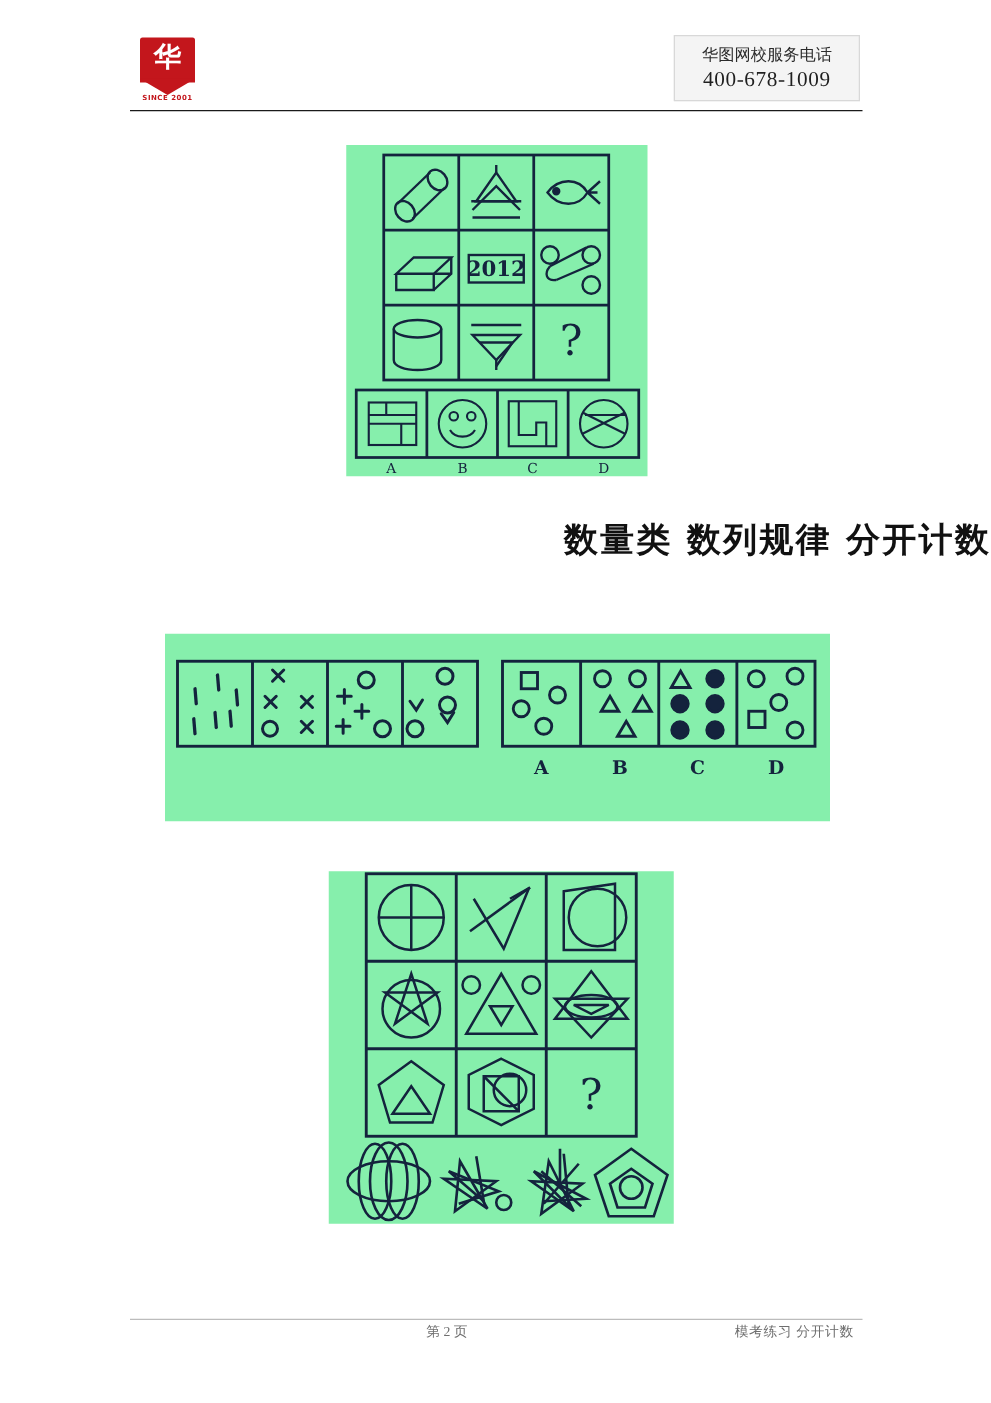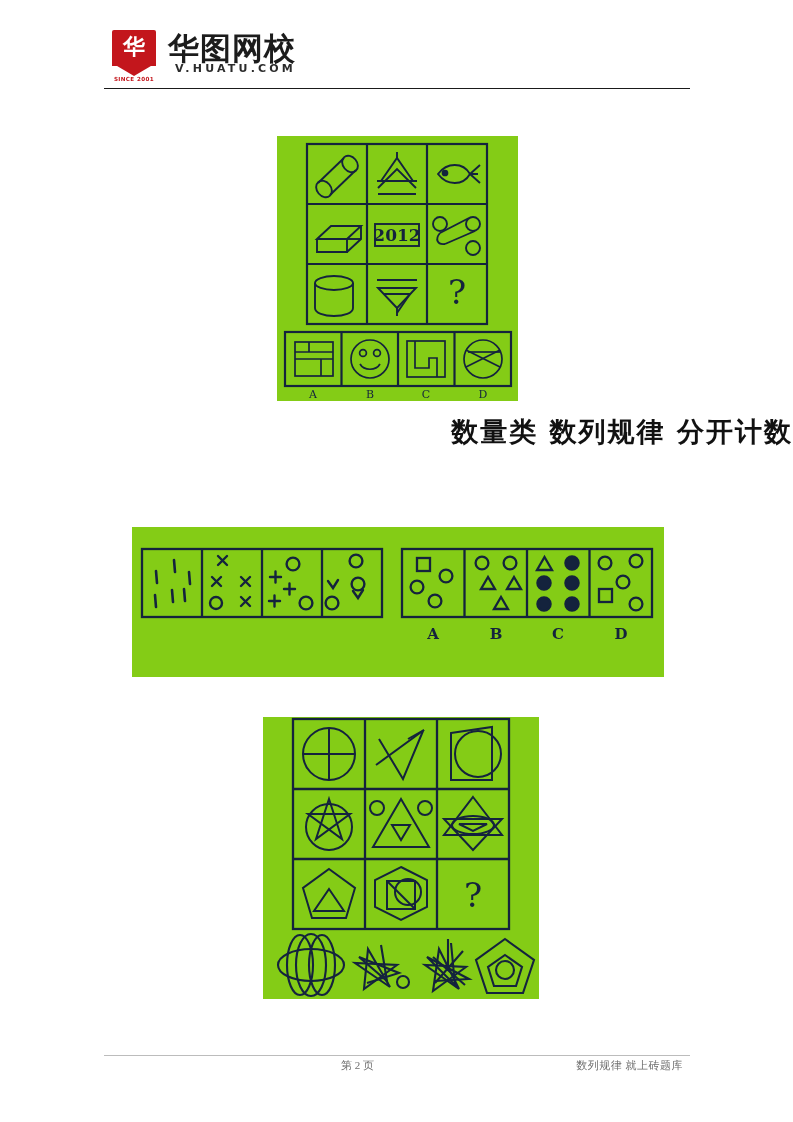--- a/index.html
+++ b/index.html
@@ -66,21 +66,21 @@
     background:#f4f4f4;
     border:1px solid #d8d8d8;
     text-align:center;
   }
   #phone-label { font-size:13px; color:#2b2b2b; line-height:19px; }
   #phone-number {
     font-size:17px; color:#1f1f1f; line-height:21px; letter-spacing:0.5px;
   }
 
   
-  .figure { position:absolute; background:#84cc16;margin-top:20px; }
+  .figure { position:absolute; background:#86efac; }
   #fig1 { left:277px; top:116px; width:241px; height:265px; }
   #fig2 { left:132px; top:507px; width:532px; height:150px; }
   #fig3 { left:263px; top:697px; width:276px; height:282px; }
 
   .fig-svg { display:block; width:100%; height:100%; }
 
   
   #heading {
     position:absolute; left:0; top:414px; width:793px;
     text-align:right;
@@ -108,26 +108,26 @@
 
 <div id="header">
 
   <div id="logo-block">
     <div id="shield">
       <div id="shield-body"></div>
       <div id="shield-point"></div>
       <div id="shield-glyph">华</div>
       <div id="shield-since">SINCE 2001</div>
     </div>
-    <div id="wordmark">
-      <div id="wordmark-cn">华图网校</div>
-      <div id="wordmark-en">V.HUATU.COM</div>
-    </div>
   </div>
 
+  <div id="phone-box">
+    <div id="phone-label">华图网校服务电话</div>
+    <div id="phone-number">400-678-1009</div>
+  </div>
 
   <div id="header-rule"></div>
 </div>
 
 <div id="fig1" class="figure">
   <svg class="fig-svg" viewBox="0 0 241 265">
     <g fill="none" stroke="#14233d" stroke-width="2.2">
 
       <rect x="30" y="8" width="180" height="180"></rect>
       <line x1="90" y1="8" x2="90" y2="188"></line>
@@ -414,13 +414,13 @@
         <path d="M242 222 L271 243 L260 276 L224 276 L213 243 Z"></path>
         <path d="M242 238 L259 250 L253 269 L231 269 L225 250 Z"></path>
         <circle cx="242" cy="253" r="9"></circle>
       </g>
     </g>
   </svg>
 </div>
 
 <div id="footer-rule"></div>
 <div id="footer-page">第 2 页</div>
-<div id="footer-slogan">数列规律 就上砖题库</div>
+<div id="footer-slogan">模考练习 分开计数</div>
 
 </body></html>

